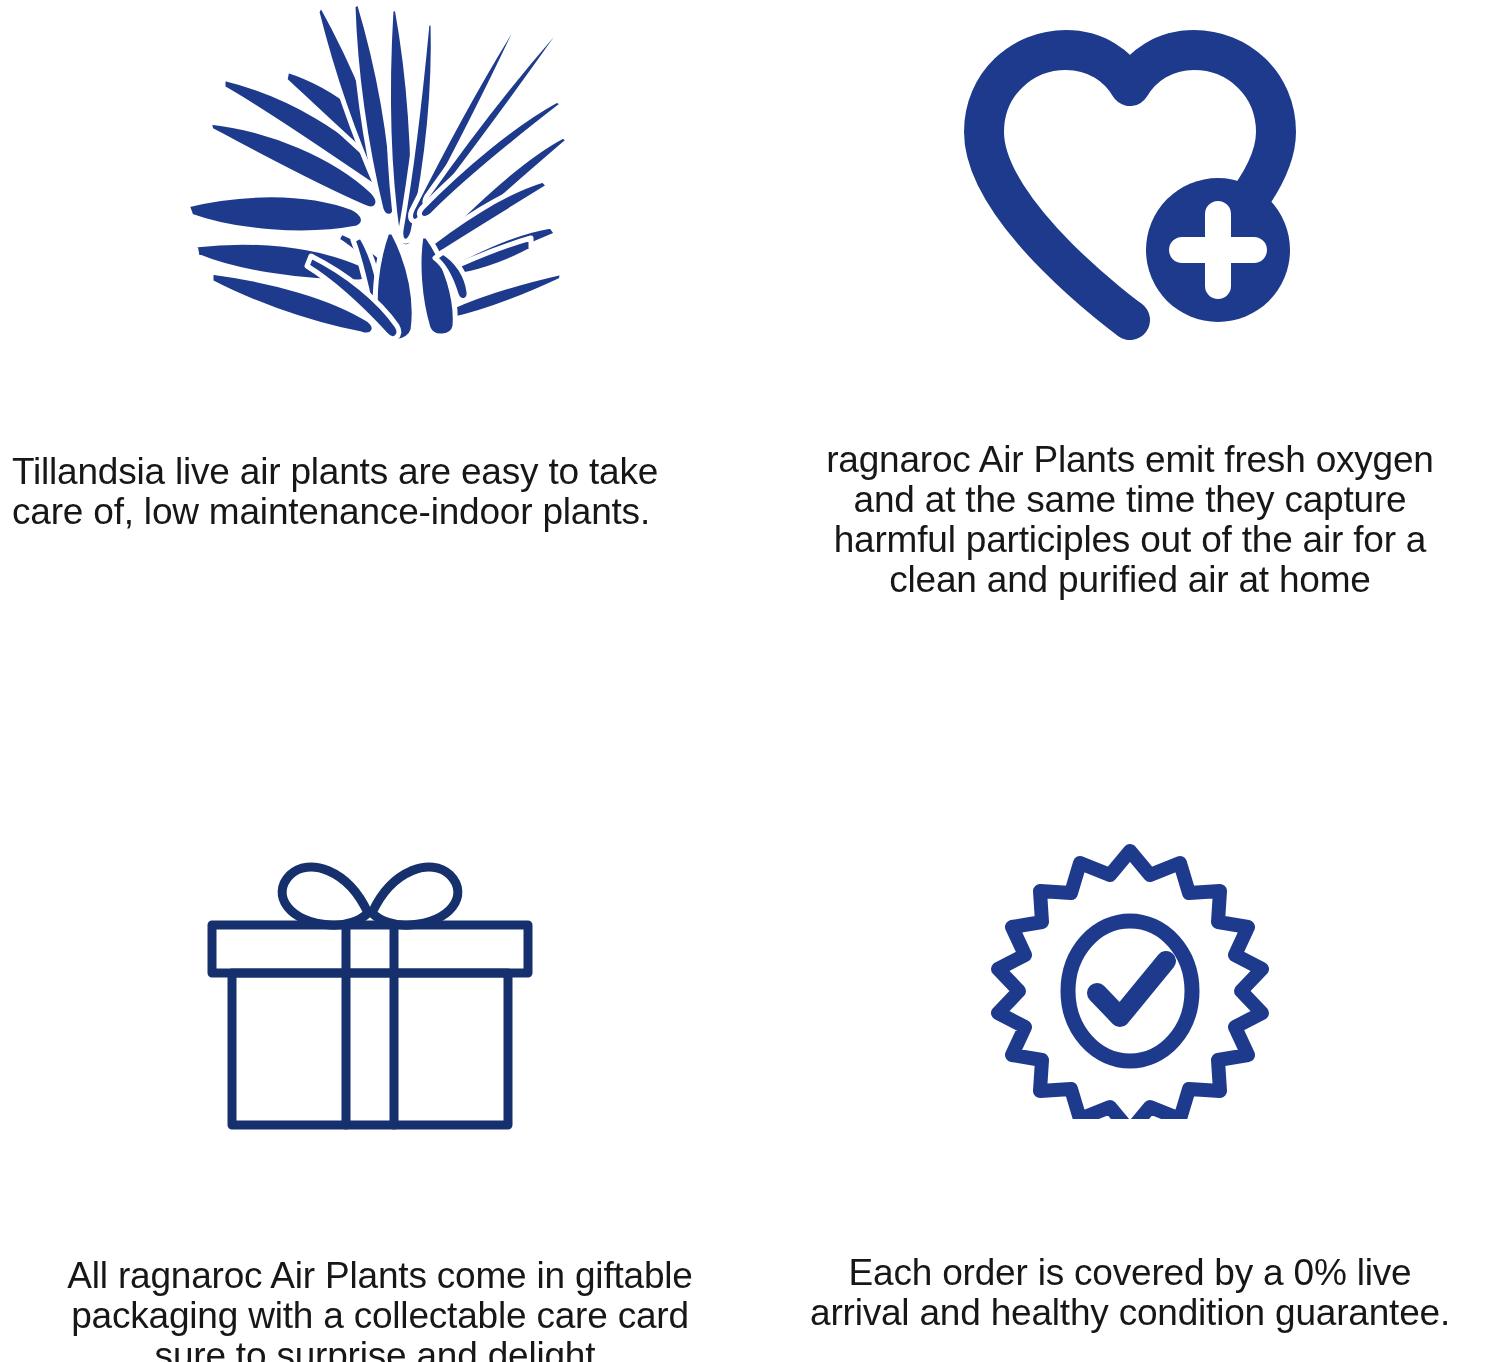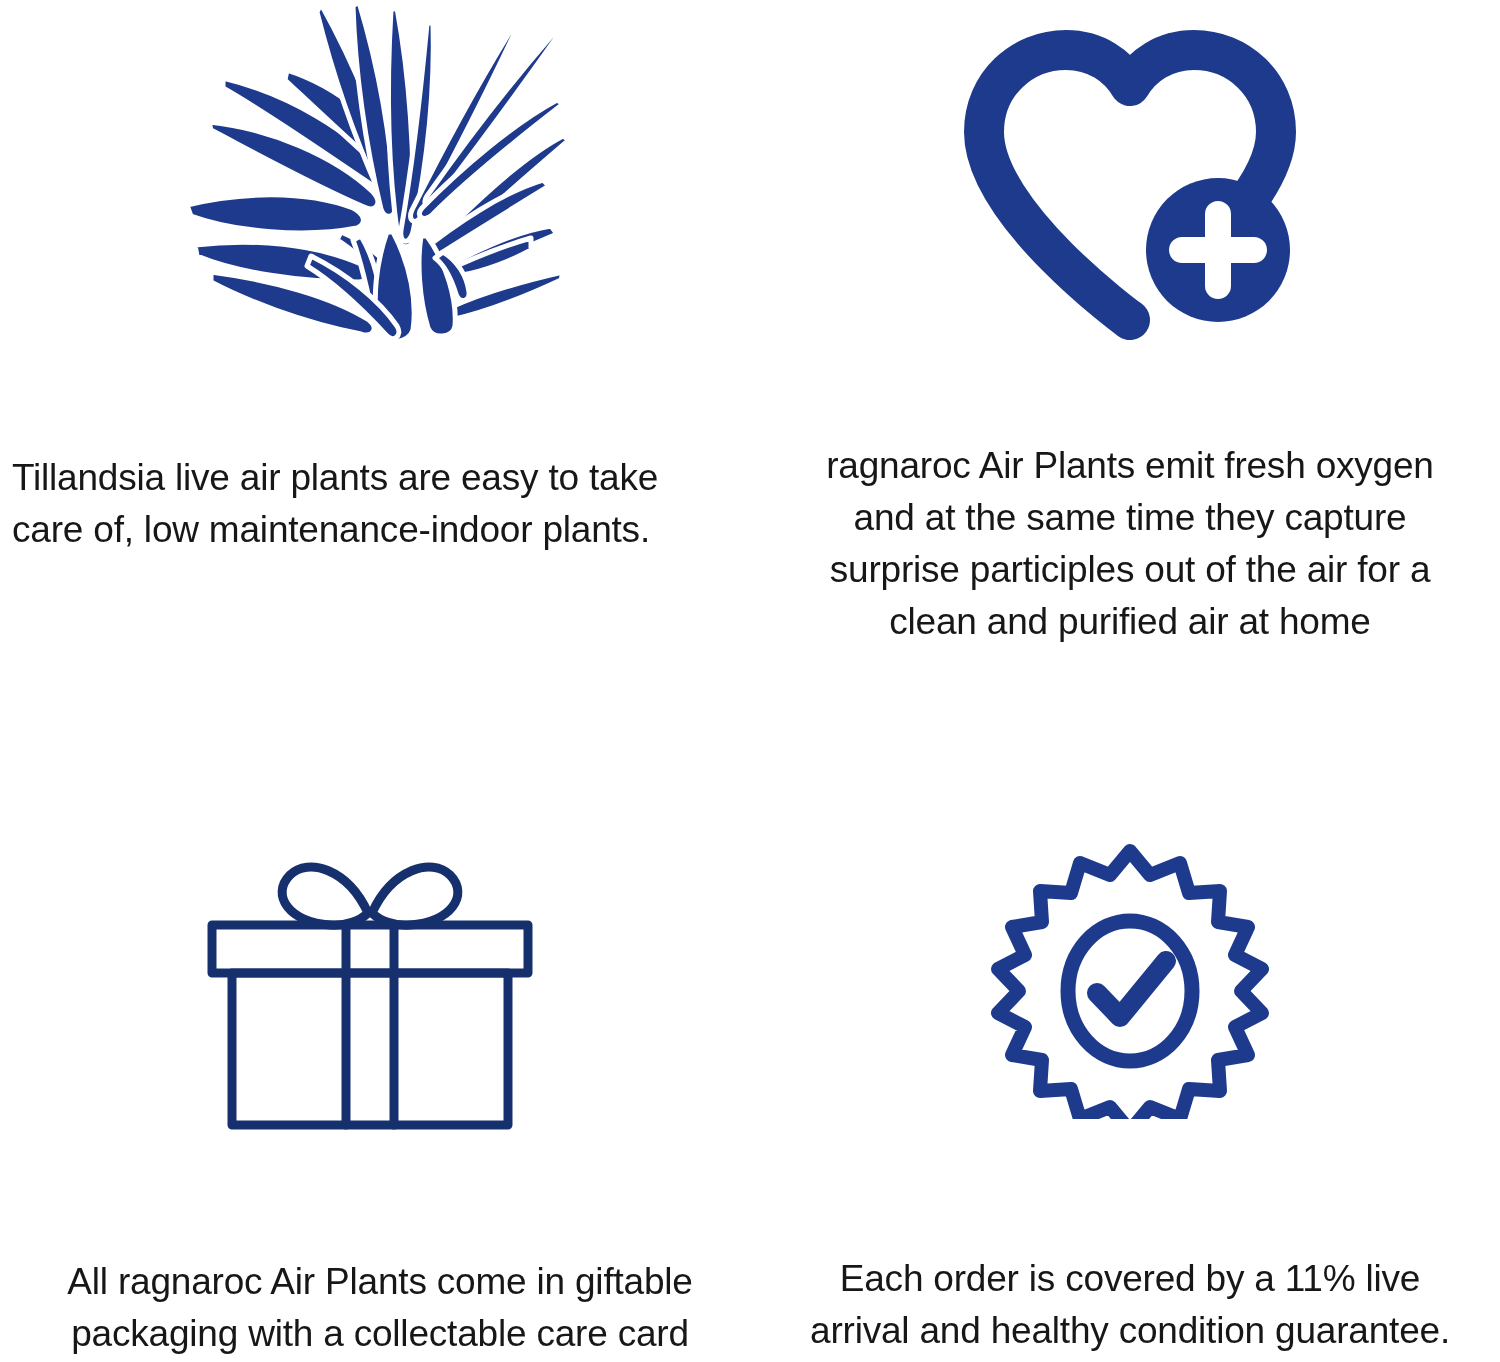--- a/index.html
+++ b/index.html
@@ -40,21 +40,21 @@
 
   .icon-box {
     display: flex;
     align-items: center;
     justify-content: center;
   }
 
   .caption {
     color: #171717;
     font-size: 37px;
-    line-height: 52px;
+    line-height: 40px;
     letter-spacing: -0.2px;
     white-space: pre-line;
     font-family: "Liberation Sans", sans-serif;
   }
   .caption-left {
     text-align: left;
     width: 752px;
     padding-left: 8px;
     box-sizing: border-box;
   }
@@ -156,21 +156,21 @@
                    C192 38 214 22 244 22
                    C288 22 326 56 326 104
                    C326 130 310 158 290 183" fill="none" stroke="#1E3A8C" stroke-width="40" stroke-linecap="round" stroke-linejoin="round"></path>
 
           <circle cx="268" cy="222" r="72" fill="#1E3A8C"></circle>
           <path d="M268 186 L268 258 M232 222 L304 222" stroke="#ffffff" stroke-width="26" stroke-linecap="round"></path>
         </svg>
       </div>
       <div class="caption caption-center tr-caption">ragnaroc Air Plants emit fresh oxygen
 and at the same time they capture
-surprise participles out of the air for a
+harmful participles out of the air for a
 clean and purified air at home</div>
     </div>
 
     <div class="cell cell-bl">
       <div class="icon-box bl-icon">
         <svg viewBox="0 0 360 280" width="360" height="280" aria-hidden="true">
           <g fill="none" stroke="#16306E" stroke-width="9" stroke-linejoin="round" stroke-linecap="round">
 
             <path d="M178 62 C158 18 118 6 100 24 C80 44 100 72 140 74 C156 75 170 70 178 62 Z"></path>
 
@@ -204,18 +204,18 @@
                    L60 250 L62 219 L32 214 L45 186
                    L18 172 L39 150 L18 128 L45 114
                    L32 86 L62 81 L60 50 L91 52
                    L100 22 L130 34 Z" fill="none" stroke="#1E3A8C" stroke-width="14" stroke-linejoin="round"></path>
 
           <ellipse cx="150" cy="150" rx="62" ry="70" fill="none" stroke="#1E3A8C" stroke-width="15"></ellipse>
 
           <path d="M117 152 L140 176 L186 120" fill="none" stroke="#1E3A8C" stroke-width="20" stroke-linecap="round" stroke-linejoin="round"></path>
         </svg>
       </div>
-      <div class="caption caption-center br-caption">Each order is covered by a 11% live
+      <div class="caption caption-center br-caption">Each order is covered by a 0% live
 arrival and healthy condition guarantee.</div>
     </div>
 
   </div>
 </div>
 
 </body></html>

